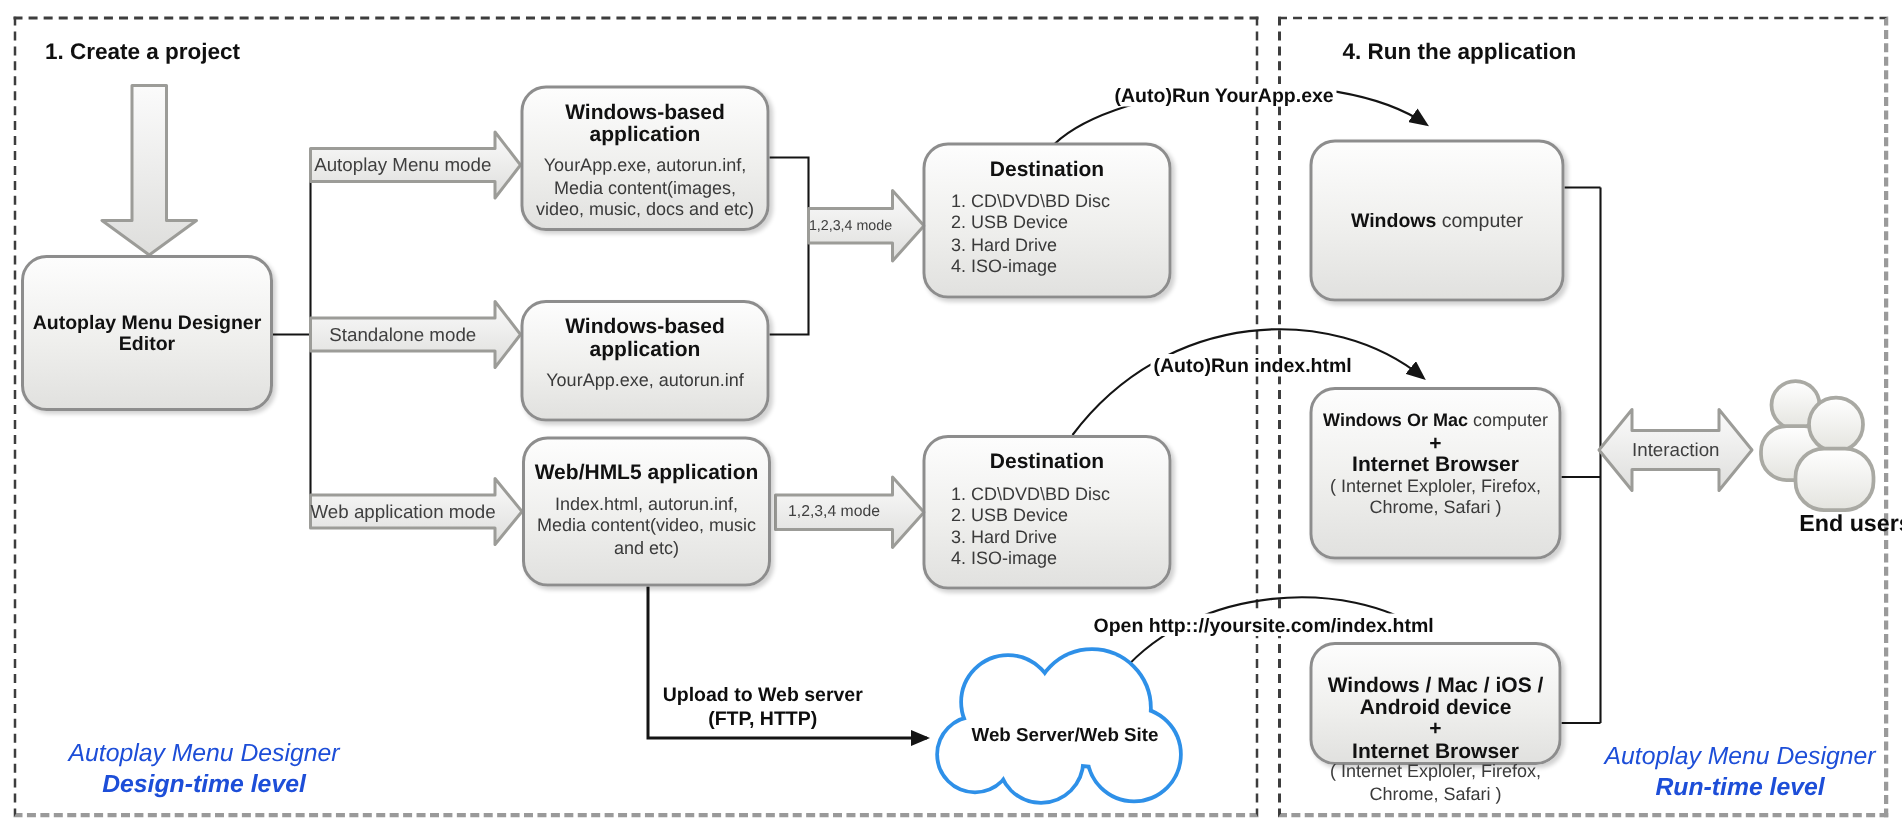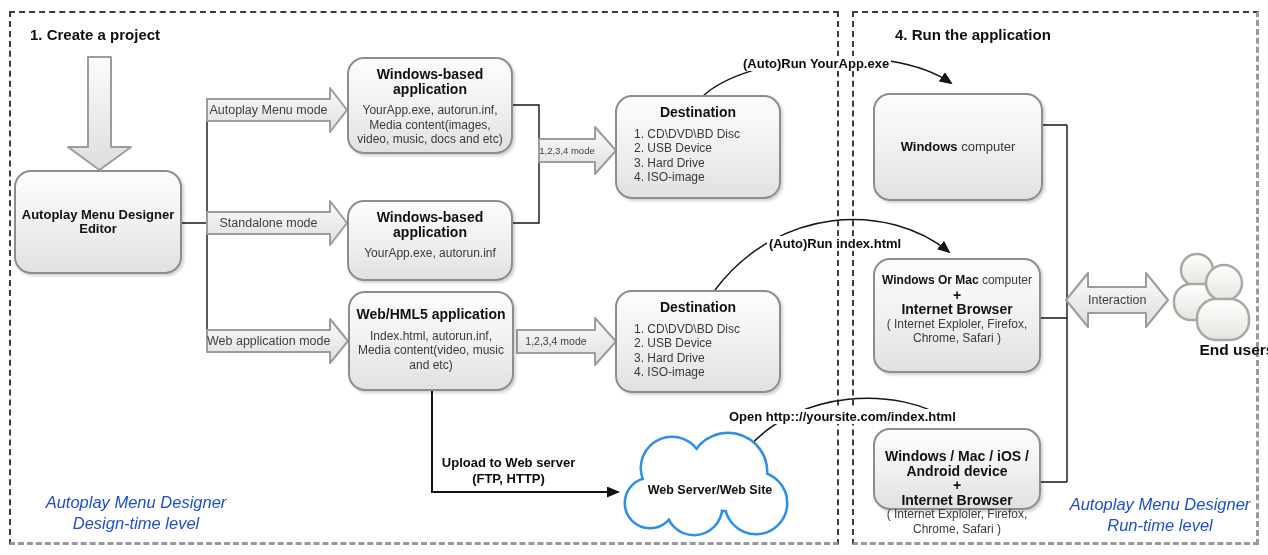--- a/index.html
+++ b/index.html
@@ -25,21 +25,21 @@
   .lbl{position:absolute;white-space:nowrap;}
   .arrow-label{font-size:12.5px;color:#3f3f3f;text-align:center;}
   .small-label{font-size:9.5px;color:#3f3f3f;text-align:center;}
   .flow-label{font-weight:bold;font-size:13px;color:#0d0d0d;background:#fff;padding:0 2px;}
   .upload-label{position:absolute;font-weight:bold;font-size:13px;color:#0d0d0d;
                 text-align:center;line-height:16px;}
   .cloud-label{position:absolute;font-weight:bold;font-size:12.5px;color:#111;text-align:center;}
   .endusers-label{position:absolute;font-weight:bold;font-size:15.5px;color:#0d0d0d;text-align:center;margin-left:24px;}
   .footer{position:absolute;text-align:center;font-style:italic;font-size:16.5px;
           color:#1d4ed8;line-height:21px;}
-  .footer .f2{font-weight:normal;}
+  .footer .f2{font-weight:bold;}
   b{color:#111;}
 </style>
 </head>
 <body>
 
 <div class="canvas">
 
   <div class="zone zone-left"></div>
   <div class="zone zone-right"></div>
 

